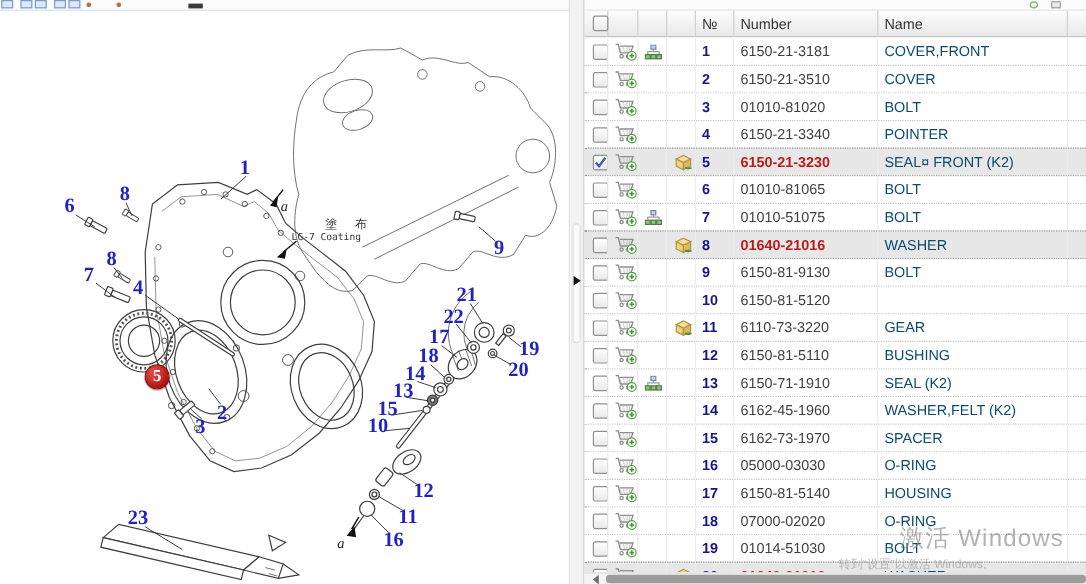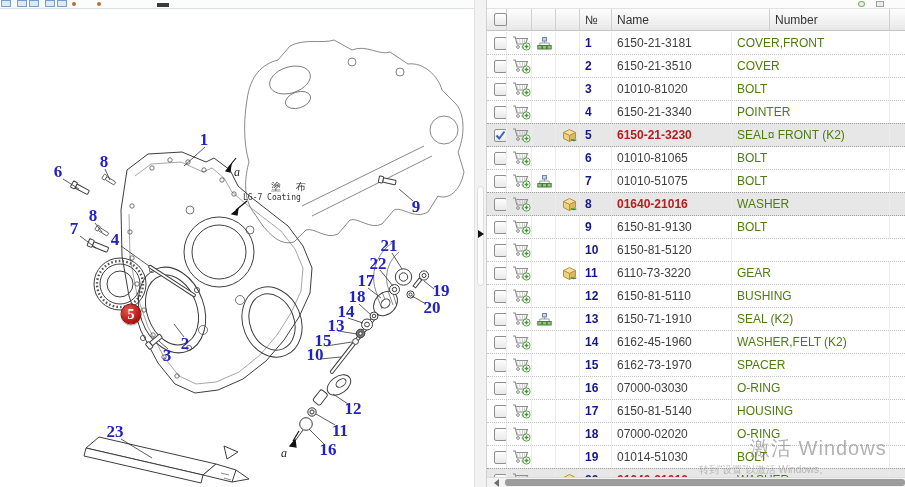--- a/index.html
+++ b/index.html
@@ -47,21 +47,21 @@
   .hc { border-right:1px solid #d0d0d0; font-size:12px; color:#333; display:flex; align-items:center; padding-left:5px; }
   .rows { position:absolute; left:0; top:32px; width:100%; height:445px; overflow:hidden; }
   .row { display:flex; height:23px; border-bottom:1px dotted #c3c3c3; background:#fff; }
   .row.hl { background:#e7e7e7; border-top:1px dotted #9e9e9e; border-bottom:1px dotted #9e9e9e; height:24px; margin-top:-1px; }
   .cell { border-right:1px solid #ececec; display:flex; align-items:center; padding-left:5px; font-size:12px; overflow:hidden; white-space:nowrap; }
   .c0{width:20px;} .c1{width:25px;} .c2{width:24px;} .c3{width:24px;}
   .c4{width:32px;} .c5{width:120px;} .c6{width:158px;} .c7{flex:1; border-right:none;}
   .no { color:#16168c; font-weight:bold; }
   .numtx { color:#3f3f3f; }
   .row.hl .numtx { color:#b91c1c; font-weight:bold; }
-  .nm { color:#4d7c0f; }
+  .nm { color:#0c4a6e; }
 
   .cb { width:13px; height:13px; border:1px solid #8f8f8f; border-radius:2px;
         background:linear-gradient(#fefefe,#e9e9e9); display:inline-flex;
         align-items:center; justify-content:center; margin-left:2px; flex:none; }
   .icw { display:inline-flex; align-items:center; justify-content:center; }
 
   .hscroll { position:absolute; left:0; bottom:0; width:100%; height:10px; background:#f3f3f3; border-top:1px solid #dcdcdc; z-index:6; }
   .hs-btn { position:absolute; left:2px; top:1px; width:14px; height:8px; display:flex; align-items:center; justify-content:center; }
   .hs-arrow { width:0; height:0; border-right:5px solid #6e6e6e; border-top:4px solid transparent; border-bottom:4px solid transparent; }
   .hs-thumb { position:absolute; left:18px; right:0; top:1px; height:7px; background:#9c9c9c; border-radius:3px; }
@@ -292,22 +292,22 @@
   </div>
 
   <div class="grid-header">
     <div class="hc c0">
         <span class="cb"></span>
       </div>
     <div class="hc c1"></div>
     <div class="hc c2"></div>
     <div class="hc c3"></div>
     <div class="hc c4">№</div>
+    <div class="hc c5">Number</div>
     <div class="hc c6">Name</div>
-    <div class="hc c5">Number</div>
     <div class="hc c7"></div>
   </div>
 
   <div class="rows" id="rows">
       <div class="row">
         <div class="cell c0">
           <span class="cb"></span>
         </div>
         <div class="cell c1">
           <span class="icw">
@@ -725,21 +725,21 @@
               <circle cx="6" cy="12" r="1.4" fill="none" stroke="#8a8a8a"></circle>
               <circle cx="11.5" cy="12" r="1.4" fill="none" stroke="#8a8a8a"></circle>
               <circle cx="14.5" cy="11.5" r="3.6" fill="#fff" stroke="#55a045"></circle>
               <path d="M14.5,9.6 v3.8 M12.6,11.5 h3.8" stroke="#3f9c30" stroke-width="1.3"></path>
             </svg>
           </span>
         </div>
         <div class="cell c2"></div>
         <div class="cell c3"></div>
         <div class="cell c4 no">16</div>
-        <div class="cell c5 numtx">07000-03030</div>
+        <div class="cell c5 numtx">05000-03030</div>
         <div class="cell c6 nm">O-RING</div>
         <div class="cell c7"></div>
       </div>
       <div class="row">
         <div class="cell c0">
           <span class="cb"></span>
         </div>
         <div class="cell c1">
           <span class="icw">
             <svg width="19" height="16" viewBox="0 0 19 16">

